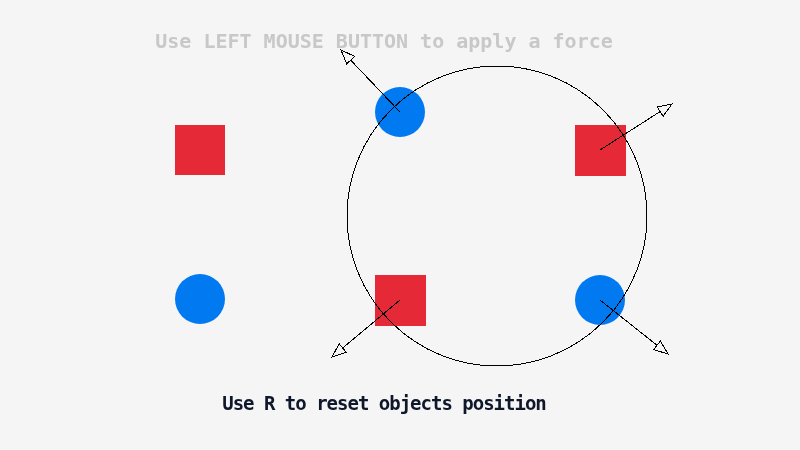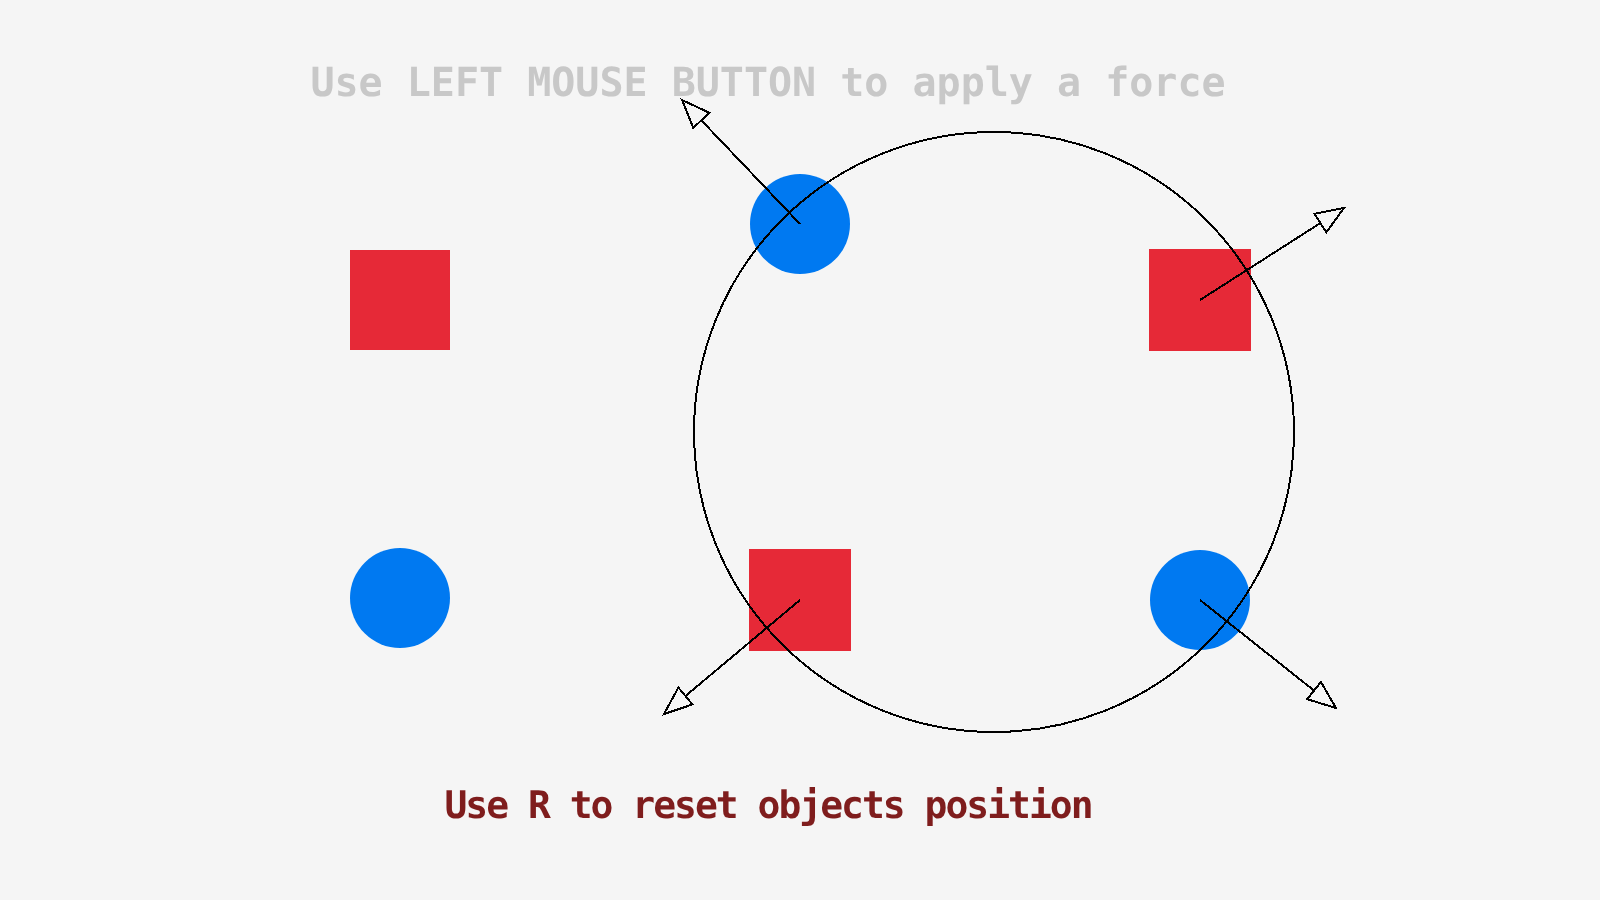--- a/index.html
+++ b/index.html
@@ -53,14 +53,14 @@
       <line x1="400" y1="112" x2="350.65108704906703" y2="60.14182028885008" stroke="#000000" stroke-width="1" shape-rendering="crispEdges"></line>
       <polygon points="341,50 354.6353735911153,56.35032180528804 346.66680050701876,63.933318772412115" fill="none" stroke="#000000" stroke-width="1" shape-rendering="crispEdges"></polygon>
       <line x1="600" y1="150" x2="660.20225236263" y2="111.53744987943081" stroke="#000000" stroke-width="1" shape-rendering="crispEdges"></line>
       <polygon points="672,104 663.1633933866922,116.17227930839758 657.2411113385679,106.90262045046404" fill="none" stroke="#000000" stroke-width="1" shape-rendering="crispEdges"></polygon>
       <line x1="400" y1="300" x2="342.7291871963382" y2="348.0064166148341" stroke="#000000" stroke-width="1" shape-rendering="crispEdges"></line>
       <polygon points="332,357 339.1959937235945,343.7913787877012 346.26238066908195,352.221454441967" fill="none" stroke="#000000" stroke-width="1" shape-rendering="crispEdges"></polygon>
       <line x1="600" y1="300" x2="657.0364481350239" y2="345.2936499895778" stroke="#000000" stroke-width="1" shape-rendering="crispEdges"></line>
       <polygon points="668,354 653.6160963452152,349.6007596508184 660.4567999248326,340.9865403283371" fill="none" stroke="#000000" stroke-width="1" shape-rendering="crispEdges"></polygon>
     </svg>
 
-  <div class="instruction instruction-bottom" style="color: #7f1d1d; text-align: center;">Use R to reset objects position</div>
+  <div class="instruction instruction-bottom" style="color: #0f172a; text-align: center;">Use R to reset objects position</div>
 </div>
 
 </body></html>

